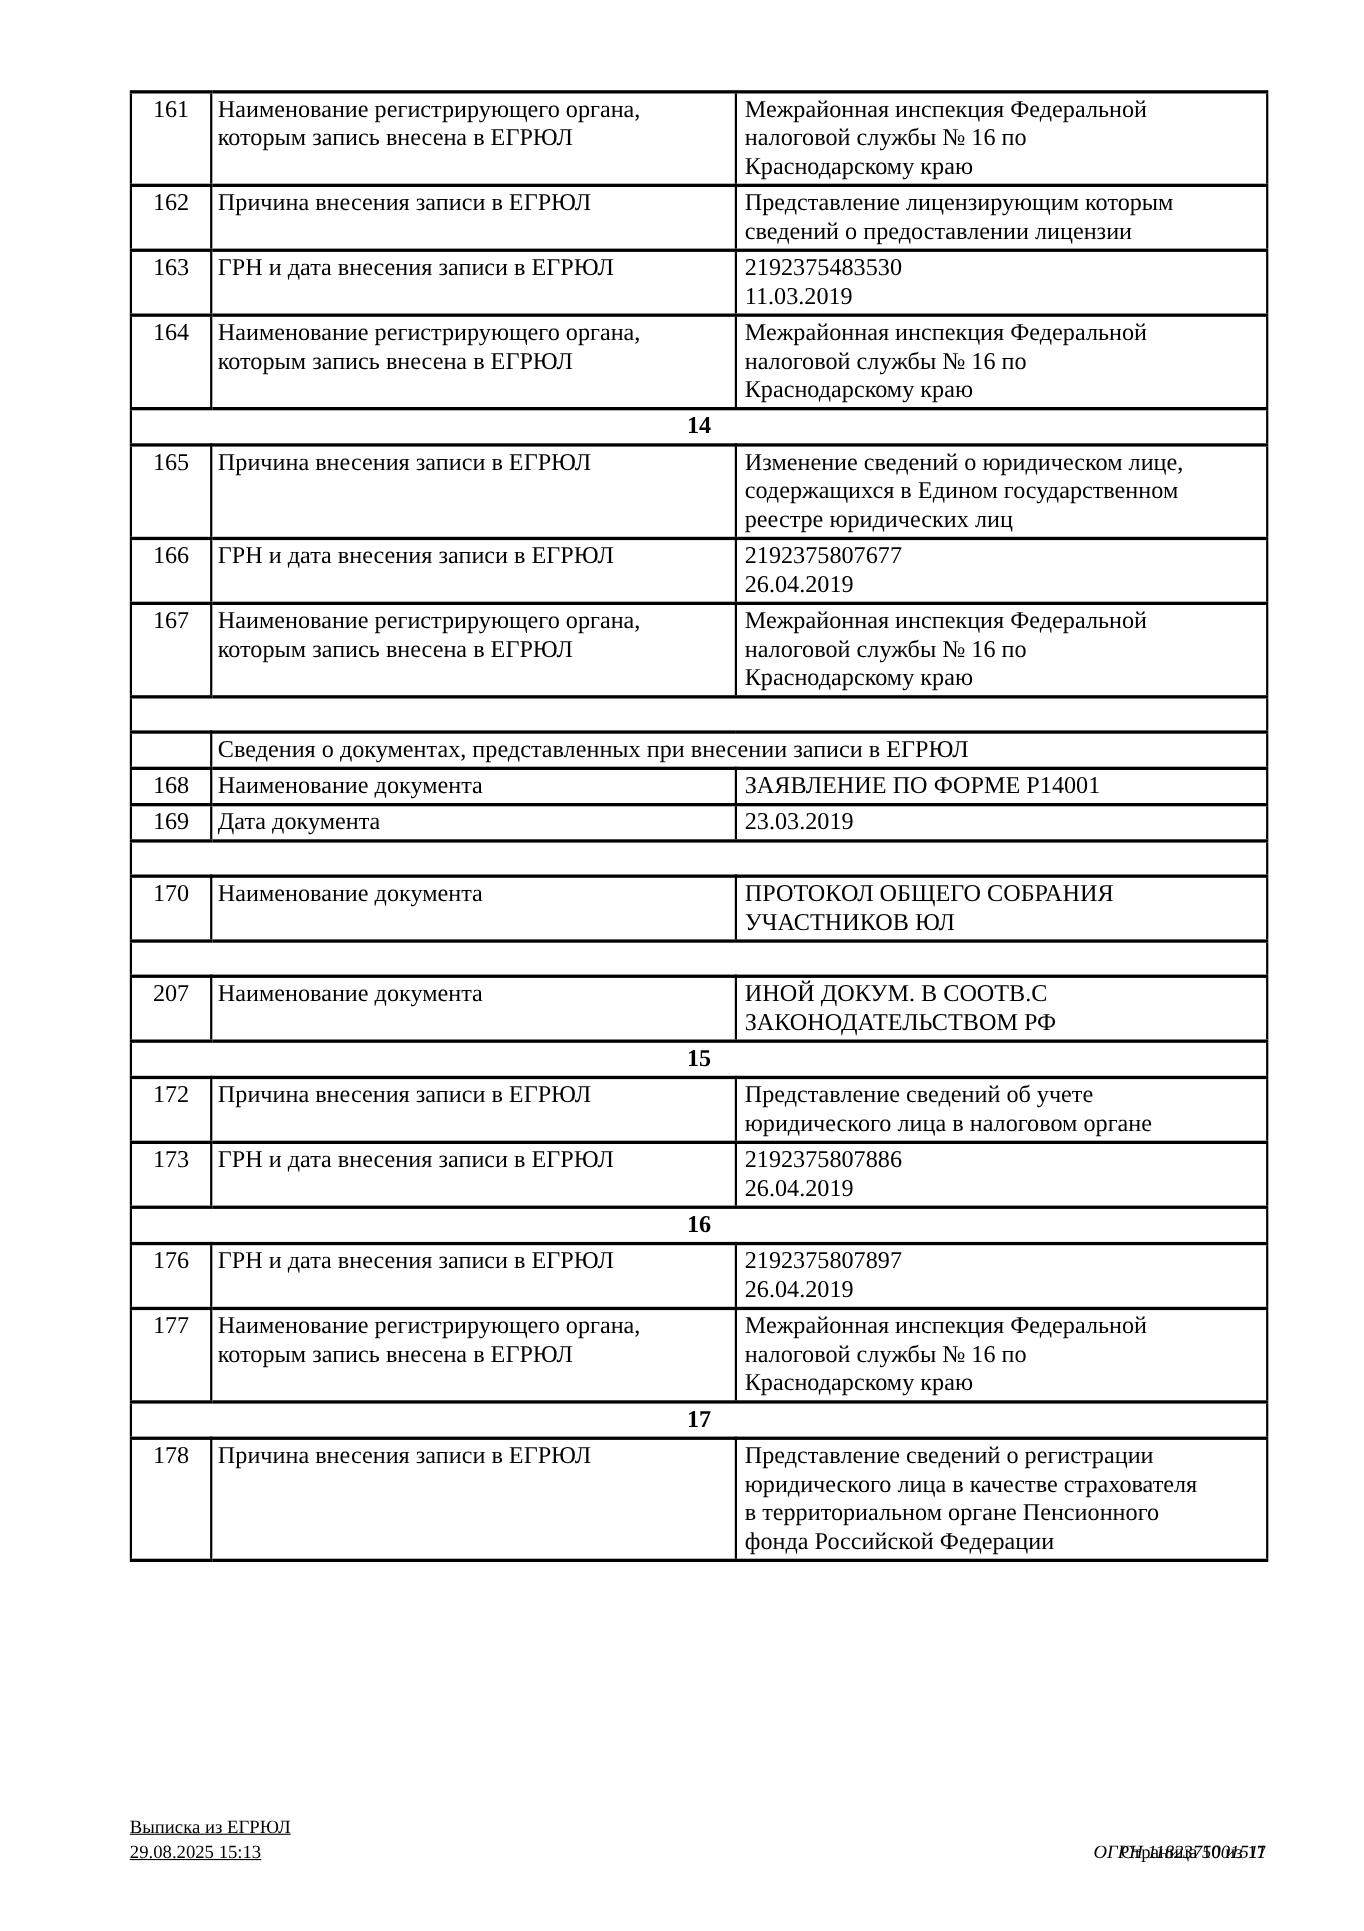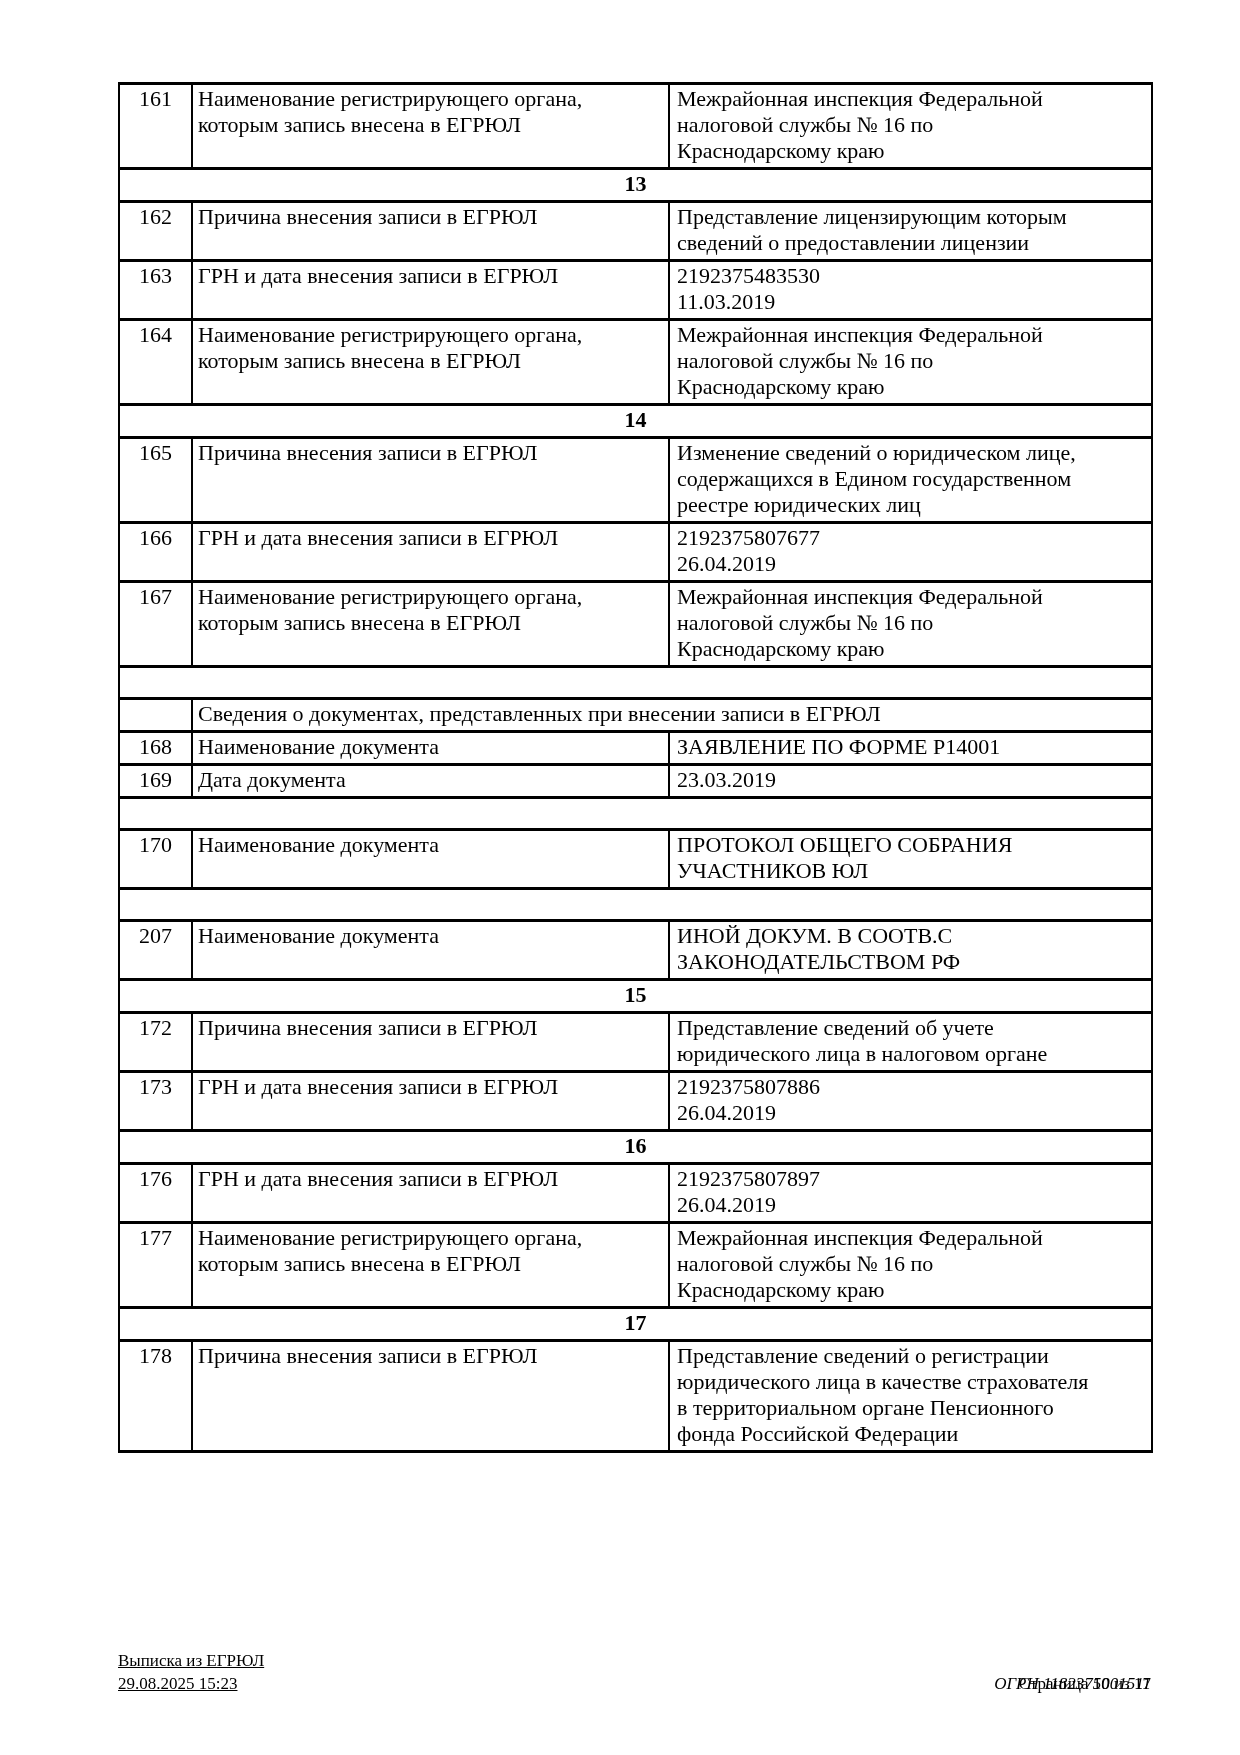--- a/index.html
+++ b/index.html
@@ -72,23 +72,20 @@
     </colgroup>
     <tbody>
         <tr>
           <td class="num">161</td>
           <td class="field">Наименование регистрирующего органа,
 которым запись внесена в ЕГРЮЛ</td>
           <td class="value">Межрайонная инспекция Федеральной
 налоговой службы № 16 по
 Краснодарскому краю</td>
         </tr>
-        <tr class="section">
-          <td colspan="3">13</td>
-        </tr>
         <tr>
           <td class="num">162</td>
           <td class="field">Причина внесения записи в ЕГРЮЛ</td>
           <td class="value">Представление лицензирующим которым
 сведений о предоставлении лицензии</td>
         </tr>
         <tr>
           <td class="num">163</td>
           <td class="field">ГРН и дата внесения записи в ЕГРЮЛ</td>
           <td class="value">2192375483530
@@ -203,19 +200,19 @@
 юридического лица в качестве страхователя
 в территориальном органе Пенсионного
 фонда Российской Федерации</td>
         </tr>
       </tbody>
   </table>
 
   <div class="footer">
     <div class="left-block">
       <div>Выписка из ЕГРЮЛ</div>
-      <div>29.08.2025 15:23</div>
+      <div>29.08.2025 15:13</div>
     </div>
     <div class="center-block">ОГРН 1182375001511</div>
     <div class="right-block">Страница 10 из 17</div>
   </div>
 
 </div>
 
 </body></html>

